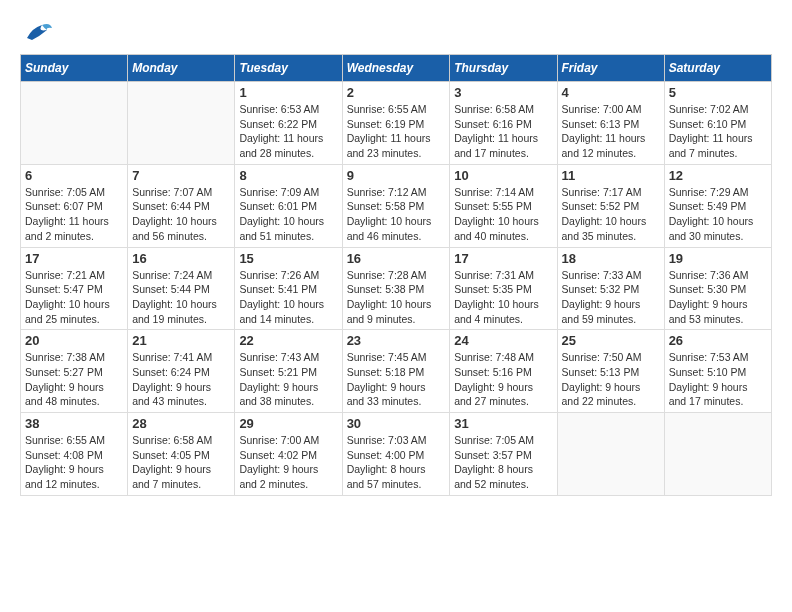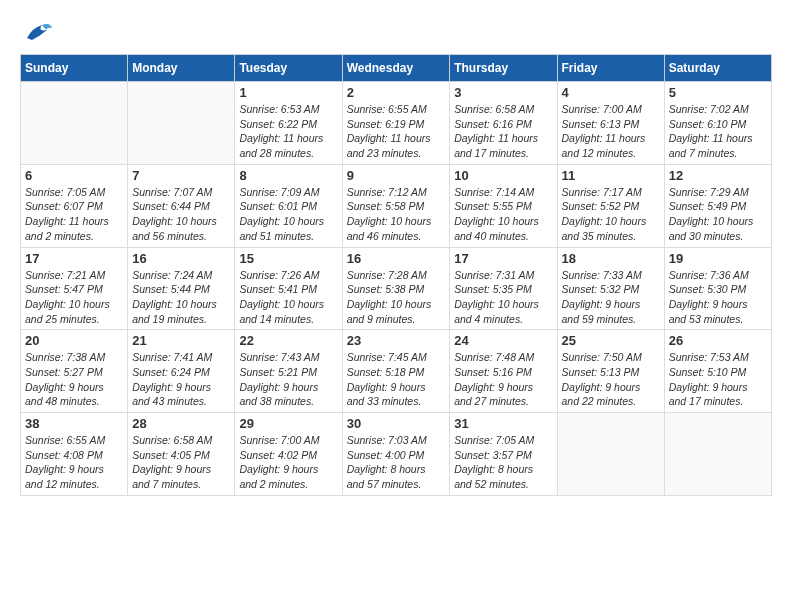--- a/index.html
+++ b/index.html
@@ -57,20 +57,21 @@
       border-collapse: collapse;
       font-size: 11px;
     }
     .calendar th {
       background-color: #1a5fa8;
       color: white;
       padding: 6px 4px;
       text-align: left;
       font-size: 12px;
       border: 1px solid #ccc;
+      font-style: italic;
     }
     .calendar td {
       border: 1px solid #ddd;
       vertical-align: top;
       padding: 3px 4px;
       height: 80px;
       width: 108px;
     }
     .calendar td.empty {
       background: #f9f9f9;
@@ -79,21 +80,20 @@
       font-size: 13px;
       font-weight: bold;
       color: #333;
       display: block;
       margin-bottom: 2px;
     }
     .day-info {
       color: #333;
       font-size: 10.5px;
       line-height: 1.4;
-      font-style: italic;
     }
   </style>
 </head>
 <body>
 
 <div class="header">
   <div class="logo">
     <div class="logo-text">
       <span class="logo-general"></span>
       <svg class="logo-bird" viewBox="0 0 30 24" xmlns="http://www.w3.org/2000/svg">

